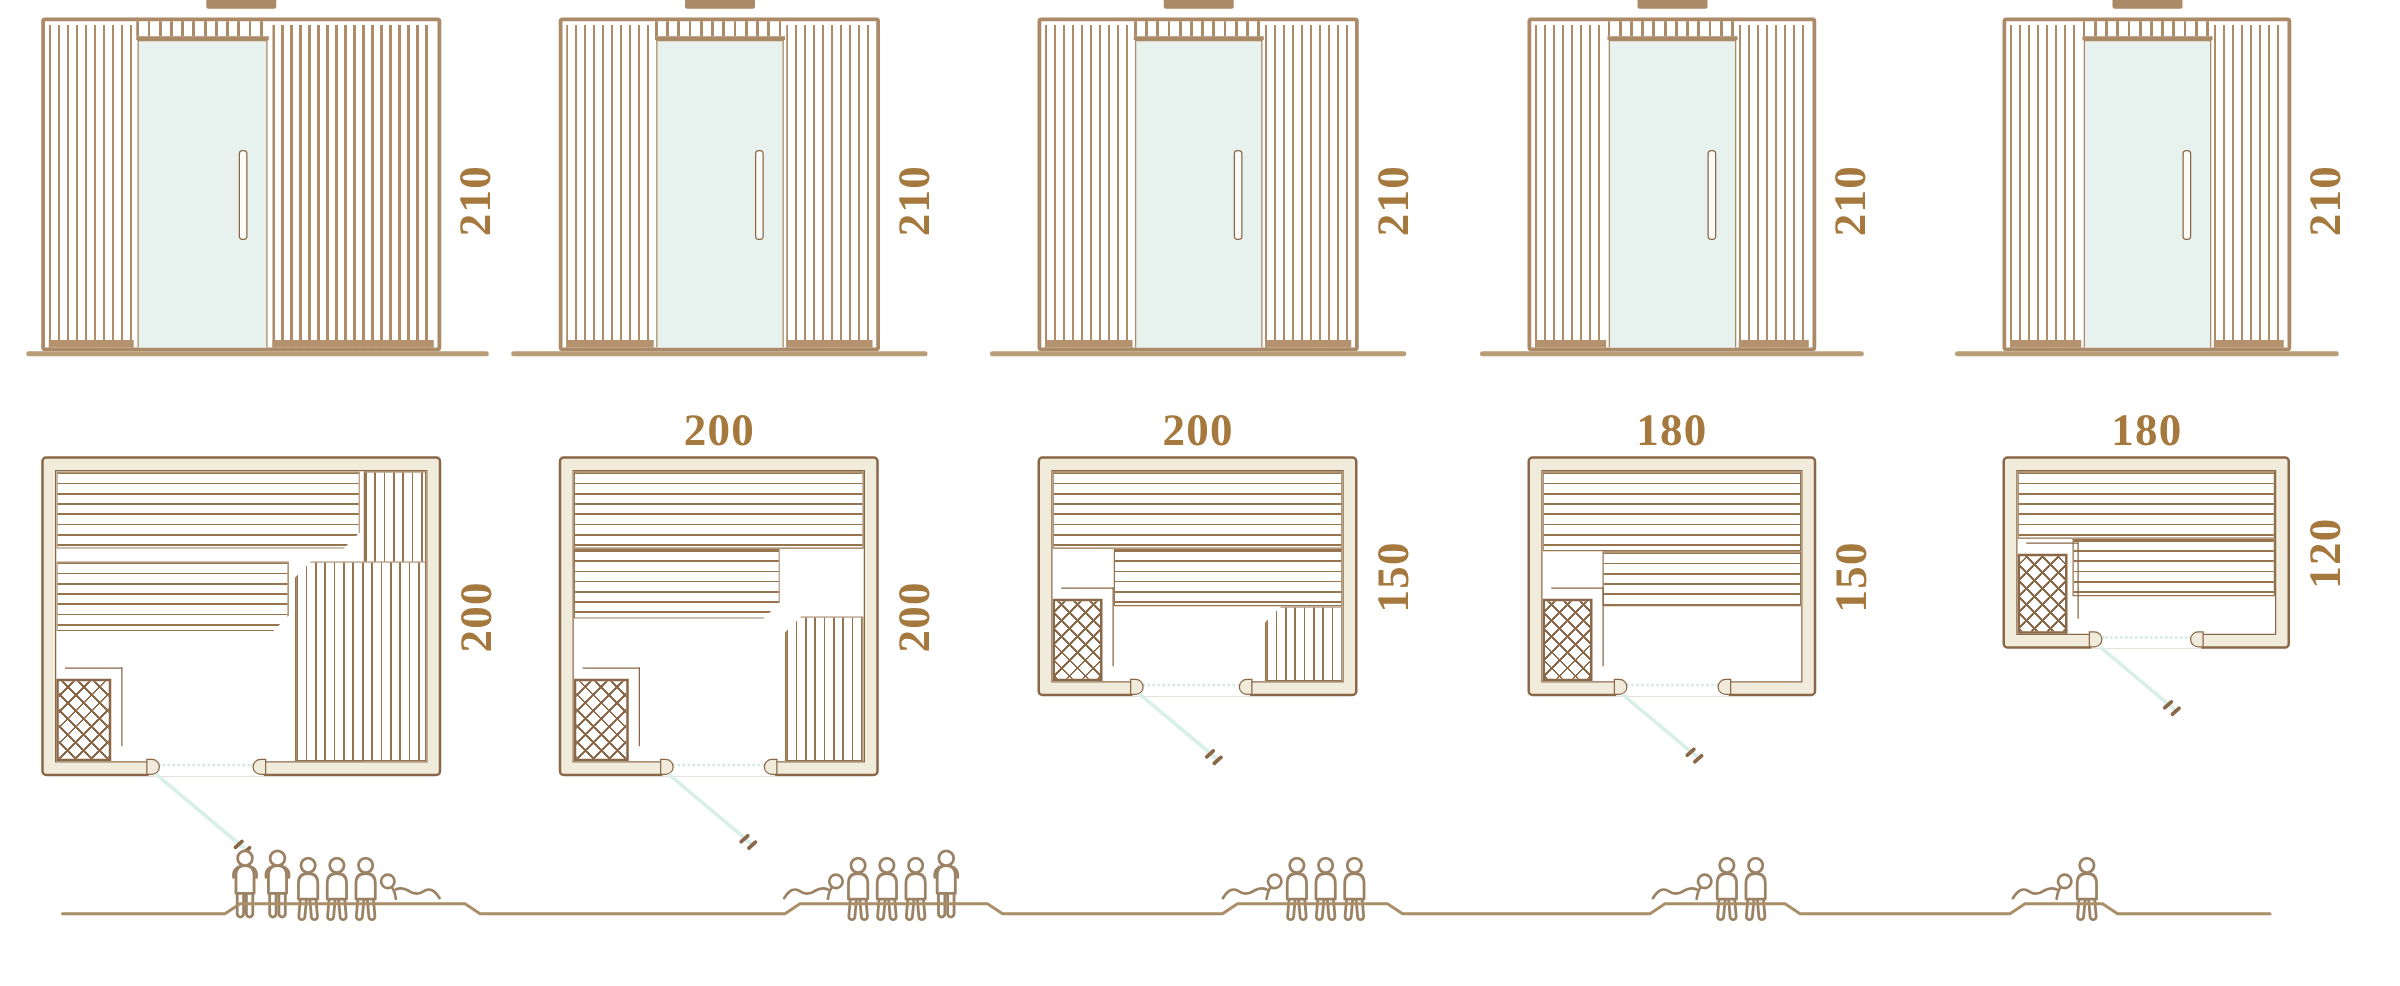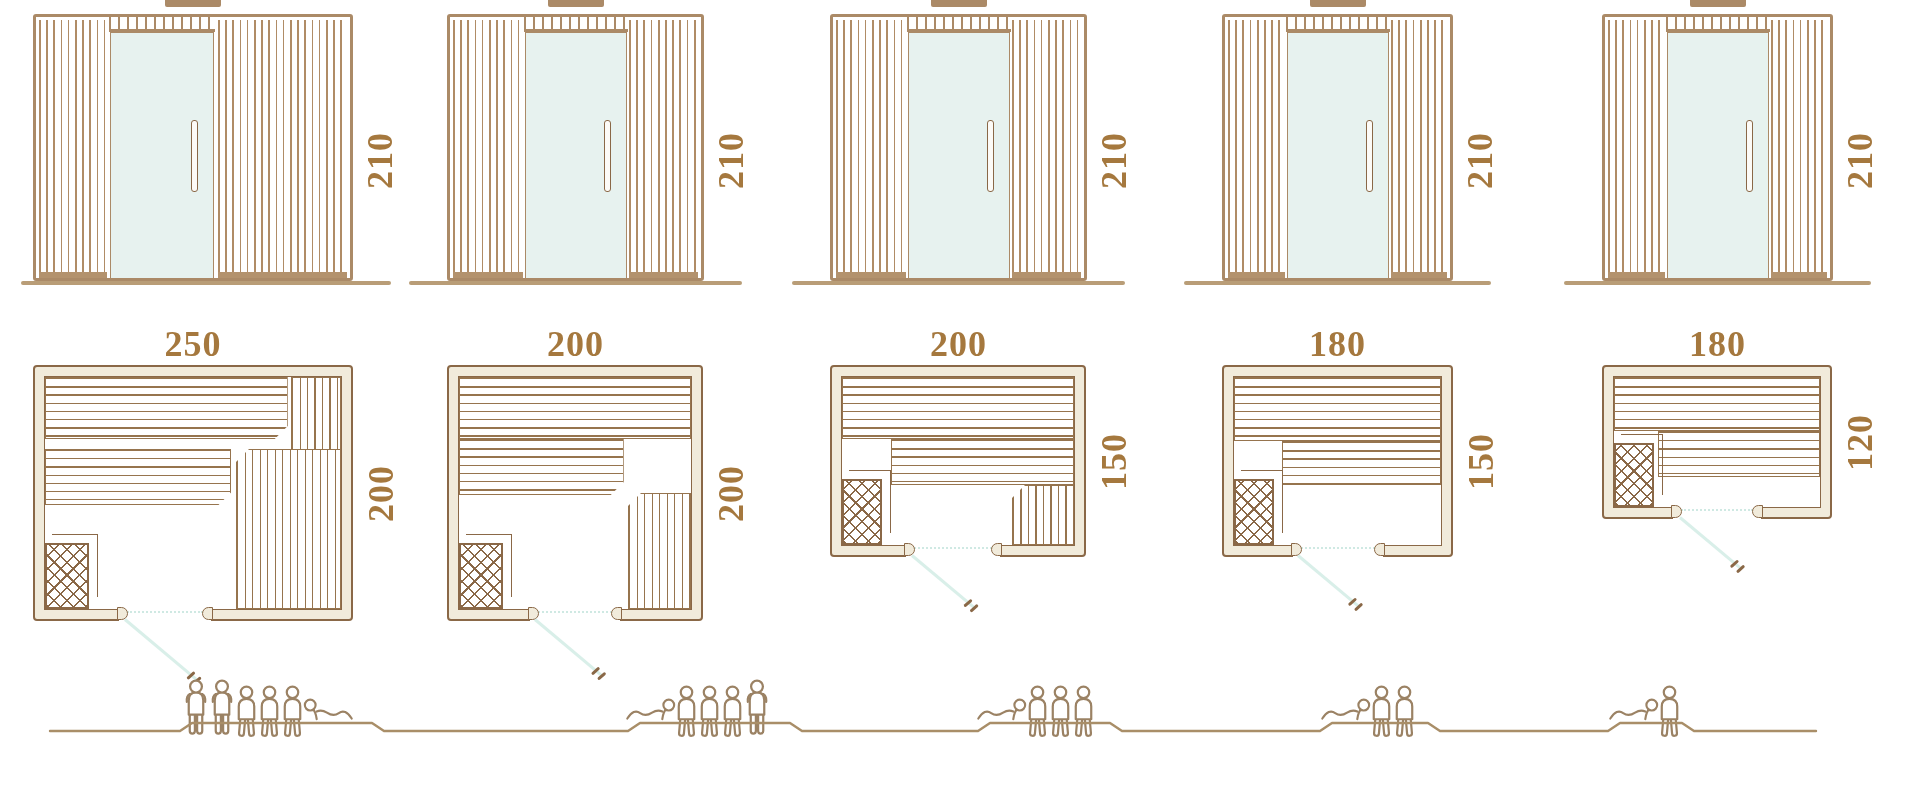--- a/index.html
+++ b/index.html
@@ -185,21 +185,20 @@
     <div class="door">
       <div class="transom"></div>
       <div class="glass"></div>
       <div class="handle"></div>
     </div>
     <div class="elev-label">
       <span class="vlabel">210</span>
     </div>
   </div>
   <div class="floorline"></div>
-  <div class="plan-label">250</div>
   <div class="plan">
     <div class="interior">
       <div class="bench bh b1 cut-br"></div>
       <div class="bench bh b2 cut-br"></div>
       <div class="bench bv bv1"></div>
       <div class="bench bv bv2 cut-tl"></div>
       <div class="heater"></div>
     </div>
     <div class="gap">
       <div class="dots"></div>

